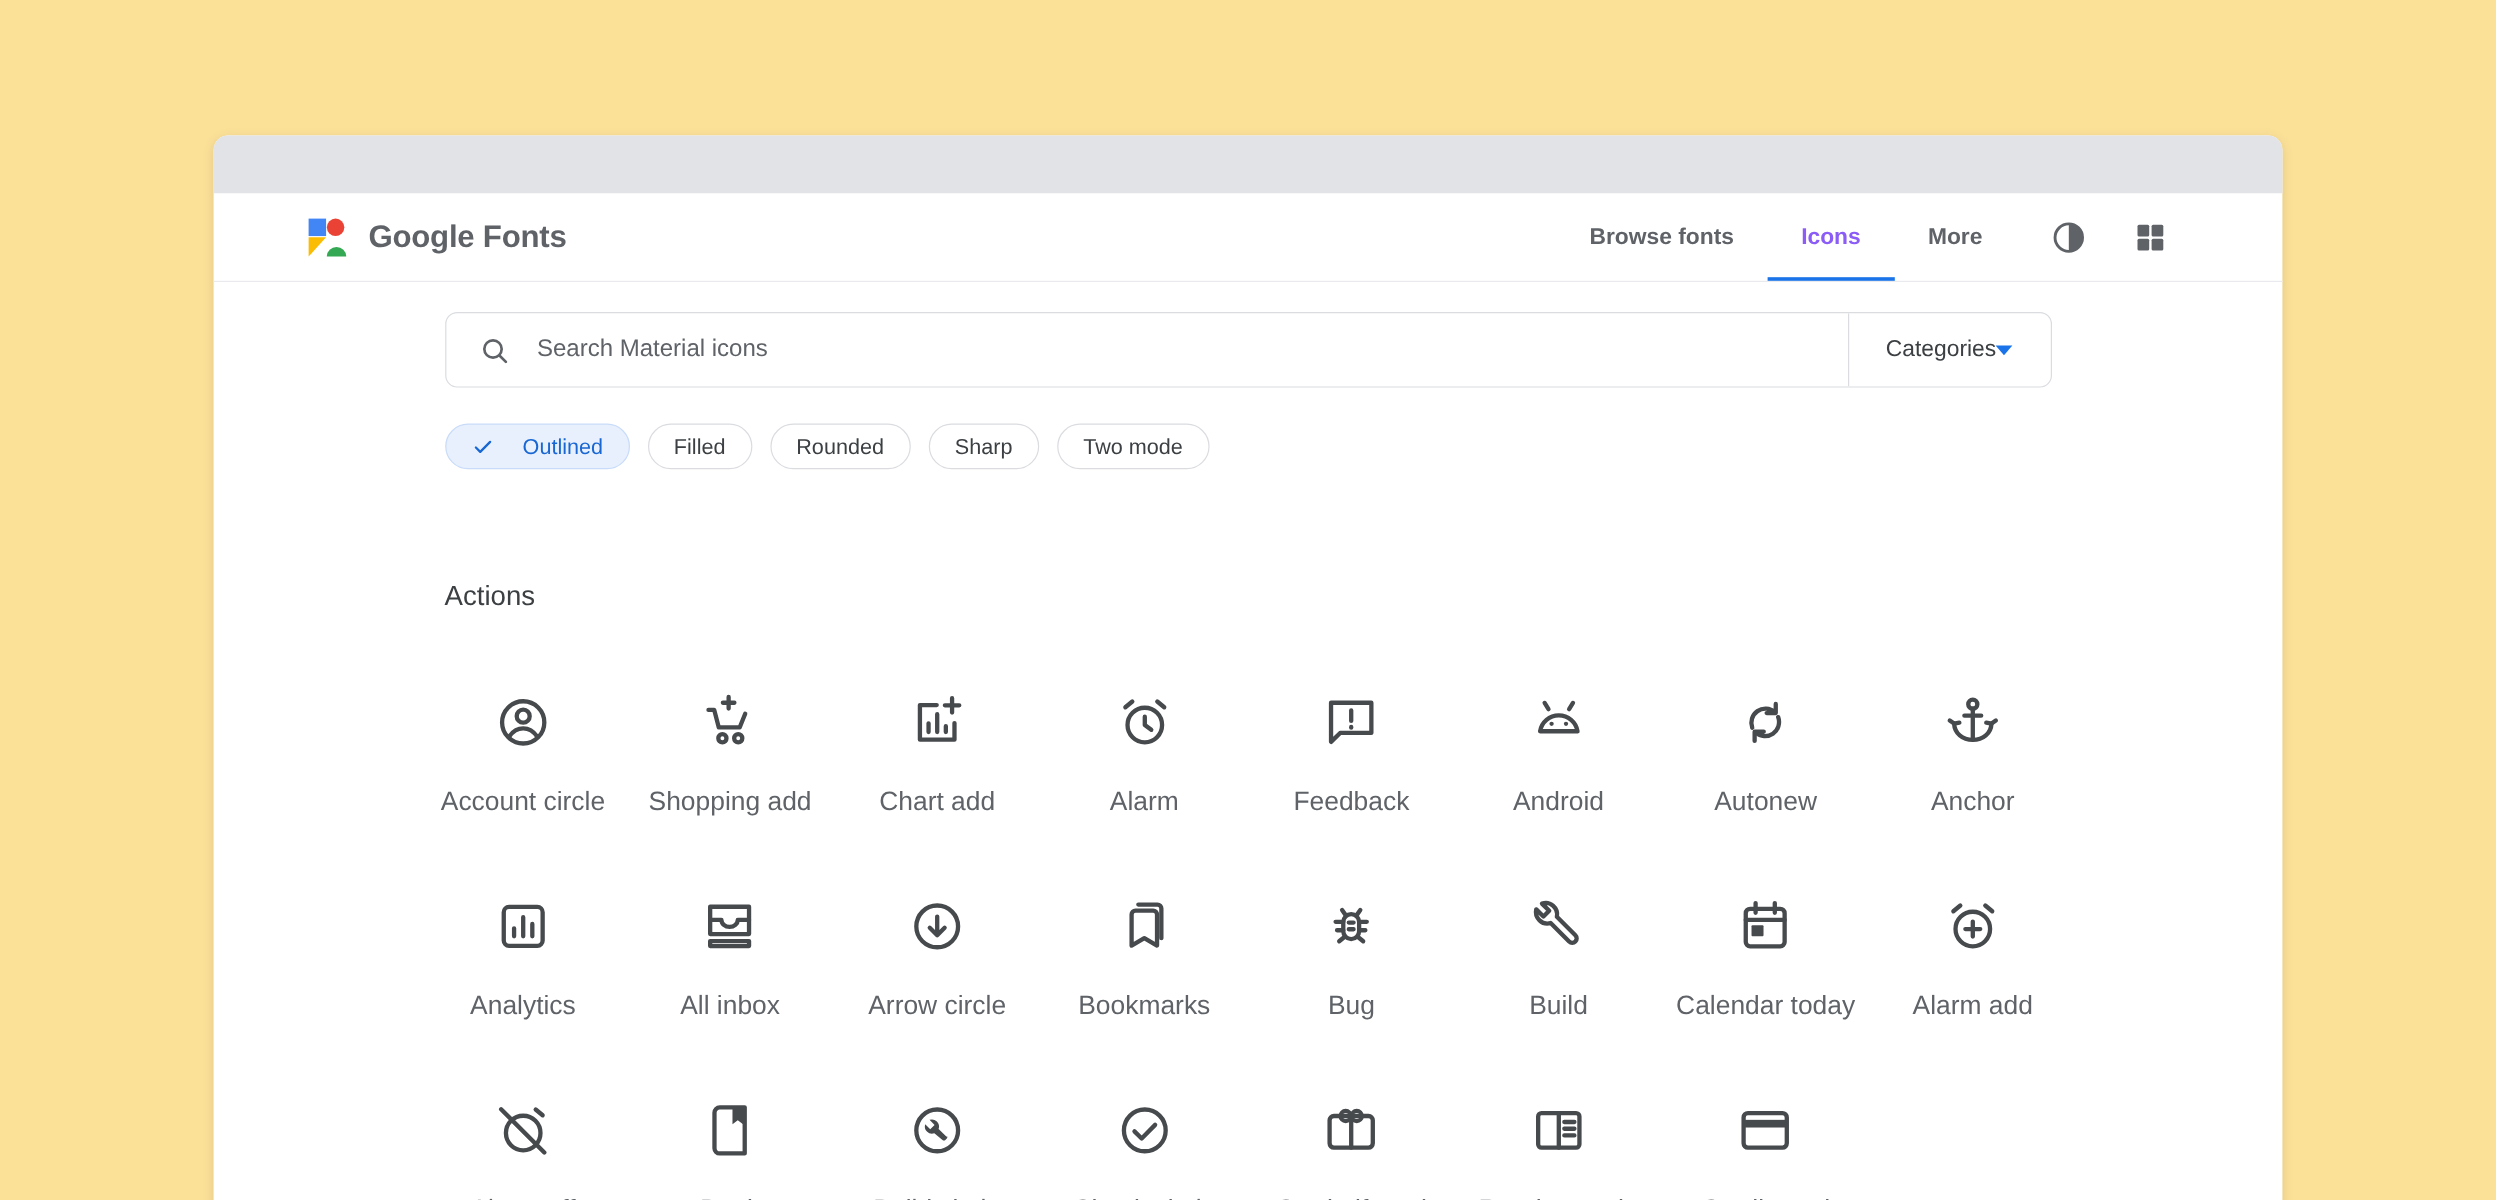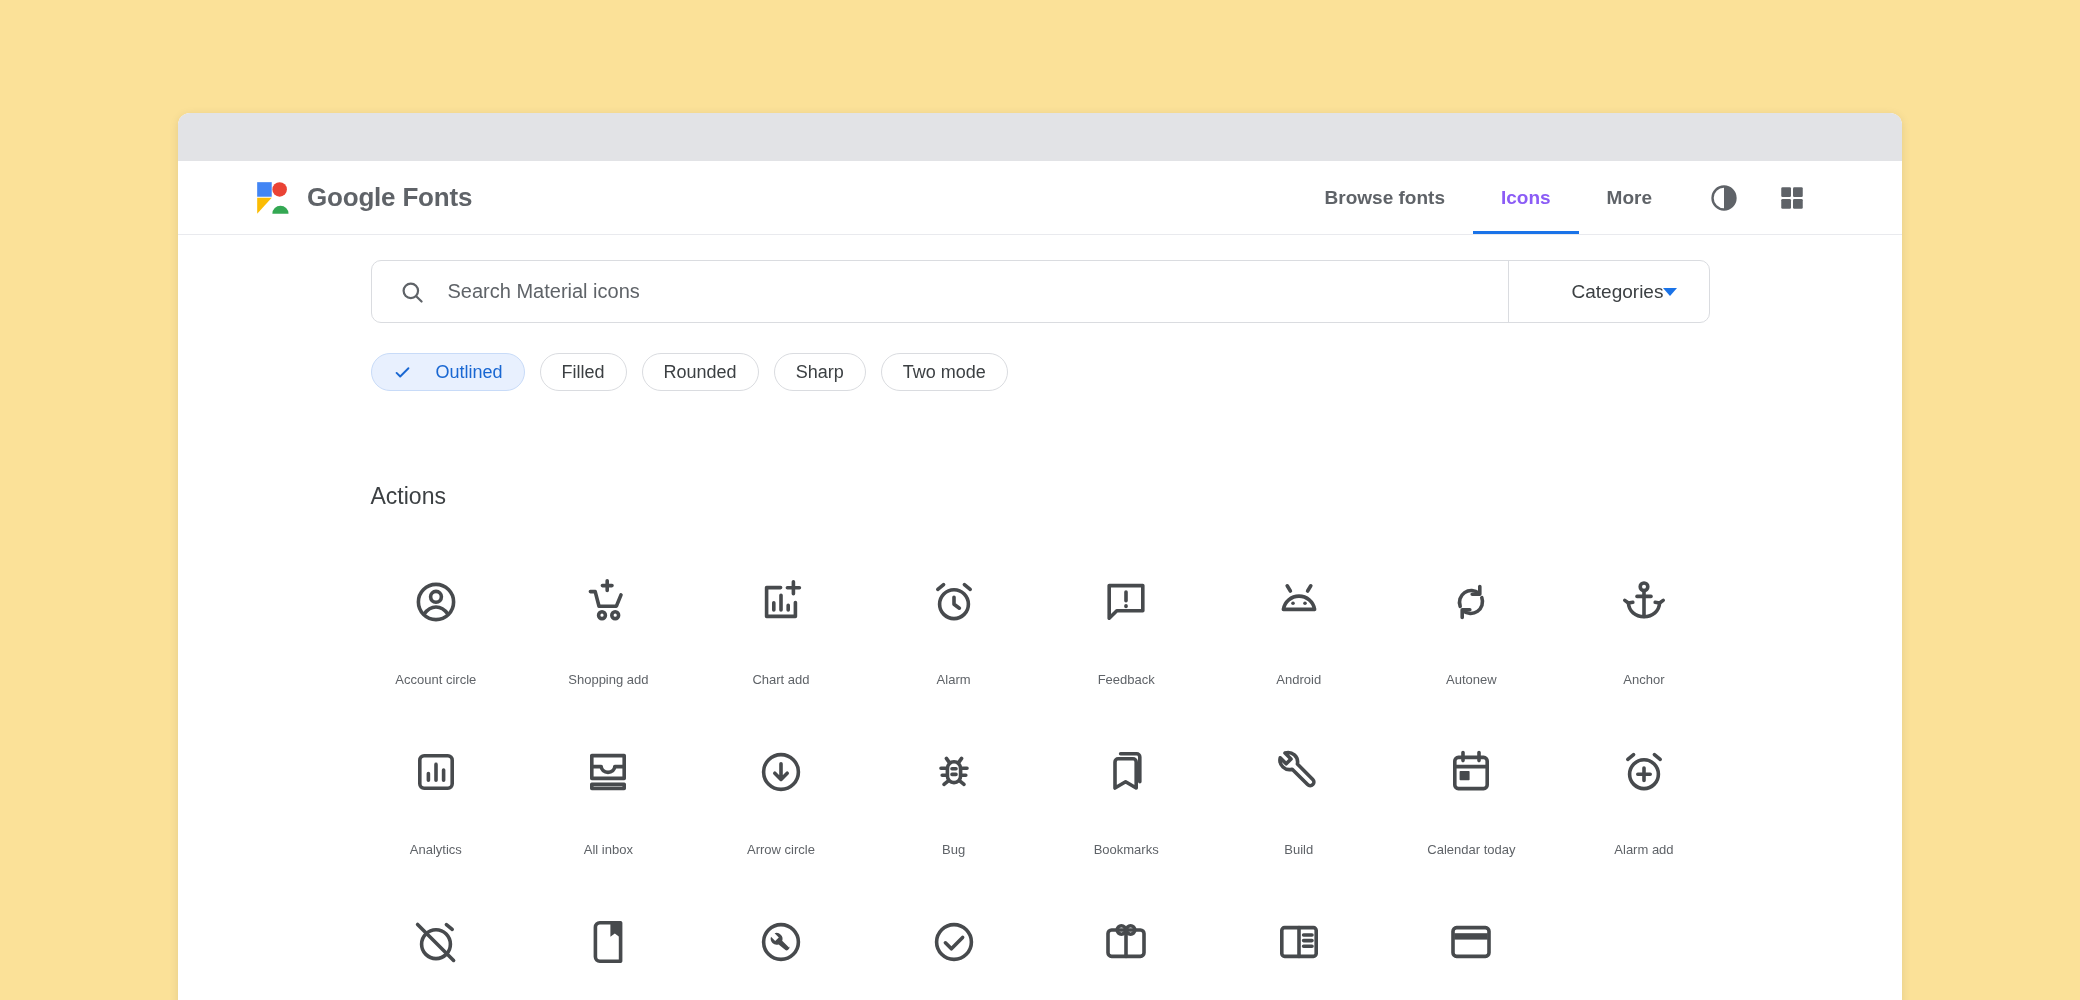--- a/index.html
+++ b/index.html
@@ -38,21 +38,21 @@
   }
   .search-glyph { margin:0 20px 0 26px; display:flex; color:#5f6368; }
   .search-input {
     flex:1; border:none; outline:none; font-size:20px; color:#202124; height:100%;
     font-family:"Liberation Sans", sans-serif; background:transparent;
   }
   .search-input::placeholder { color:#5f6368; opacity:1; }
   .categories-btn {
     width:168px; height:100%; border-left:1px solid #dadce0;
     display:flex; align-items:center; justify-content:center; 
-    font-size:19px; color:#3c4043; cursor:pointer; flex-shrink:0;padding-left:32px;
+    font-size:19px; color:#3c4043; cursor:pointer; flex-shrink:0;
   }
   .caret-down { width:0; height:0; border-left:7px solid transparent; border-right:7px solid transparent; border-top:8px solid #1a73e8; }
 
   .chips { width:1339px; margin:30px auto 0; display:flex; gap:15px; }
   .chip {
     height:38px; padding:0 21px; border:1px solid #dadce0; border-radius:20px;
     display:flex; align-items:center; gap:24px; font-size:18px; color:#3c4043;
     background:#fff; cursor:pointer; box-sizing:border-box; white-space:nowrap;
   }
   .chip.selected { background:#e8f0fe; border-color:#c8dbf8; color:#1967d2; }
@@ -63,21 +63,21 @@
   .icons-grid {
     display:grid; grid-template-columns:repeat(8, 172.6px);
     width:1381px; margin:24px auto 0;
   }
   .icon-cell {
     height:170px; display:flex; flex-direction:column; align-items:center;
     padding-top:44px; box-sizing:border-box; cursor:pointer;
   }
   .glyph { width:48px; height:48px; color:#474a4d; display:flex; }
   .glyph svg { width:48px; height:48px; }
-  .icon-label { margin-top:44px; font-size:13px; color:#5f6368; white-space:nowrap; line-height:20px; }
+  .icon-label { margin-top:32px; font-size:22px; color:#5f6368; white-space:nowrap; line-height:20px; }
 </style>
 </head>
 <body>
 
 <div class="window">
   <div class="chrome"></div>
 
   <div class="appbar">
     <div class="logo">
       <span style="display:flex">
@@ -264,40 +264,40 @@
           <svg viewBox="0 0 24 24" fill="none" stroke="currentColor" stroke-width="1.8" stroke-linecap="round" stroke-linejoin="round">
             <circle cx="12" cy="12" r="8.7"></circle>
             <path d="M12 7.9v7.6M8.9 12.6l3.1 3.1 3.1-3.1"></path>
           </svg>
         </span>
         <span class="icon-label">Arrow circle</span>
       </div>
       <div class="icon-cell">
         <span class="glyph">
           <svg viewBox="0 0 24 24" fill="none" stroke="currentColor" stroke-width="1.8" stroke-linecap="round" stroke-linejoin="round">
+            <path d="M6.5 7c0-.9.7-1.6 1.6-1.6h7.4c.9 0 1.6.7 1.6 1.6v13l-5.3-3.1-5.3 3.1z"></path>
+            <path d="M9.3 2.9h8c.9 0 1.6.7 1.6 1.6v12.4"></path>
+          </svg>
+        </span>
+        <span class="icon-label">Bookmarks</span>
+      </div>
+      <div class="icon-cell">
+        <span class="glyph">
+          <svg viewBox="0 0 24 24" fill="none" stroke="currentColor" stroke-width="1.8" stroke-linecap="round" stroke-linejoin="round">
             <rect x="8.7" y="6.9" width="6.6" height="10.4" rx="3.3"></rect>
             <path d="M9.7 7.3L8.2 5.2M14.3 7.3l1.5-2.1"></path>
             <path d="M8.7 10.1H5.5M8.7 13.6H6.1M15.3 10.1h3.2M15.3 13.6h2.6M9.3 16.3l-2.3 1.9M14.7 16.3l2.3 1.9"></path>
             <path d="M11 10.4h2M11 13.2h2"></path>
           </svg>
         </span>
         <span class="icon-label">Bug</span>
       </div>
       <div class="icon-cell">
         <span class="glyph">
           <svg viewBox="0 0 24 24" fill="none" stroke="currentColor" stroke-width="1.8" stroke-linecap="round" stroke-linejoin="round">
-            <path d="M6.5 7c0-.9.7-1.6 1.6-1.6h7.4c.9 0 1.6.7 1.6 1.6v13l-5.3-3.1-5.3 3.1z"></path>
-            <path d="M9.3 2.9h8c.9 0 1.6.7 1.6 1.6v12.4"></path>
-          </svg>
-        </span>
-        <span class="icon-label">Bookmarks</span>
-      </div>
-      <div class="icon-cell">
-        <span class="glyph">
-          <svg viewBox="0 0 24 24" fill="none" stroke="currentColor" stroke-width="1.8" stroke-linecap="round" stroke-linejoin="round">
             <path d="M11.2 8L18.9 15.7a1.8 1.8 0 0 1-2.6 2.6L8.6 10.6A4.8 4.8 0 0 1 2.6 4.9l3 3L8 5.5l-3-3a4.8 4.8 0 0 1 6.2 5.5z"></path>
           </svg>
         </span>
         <span class="icon-label">Build</span>
       </div>
       <div class="icon-cell">
         <span class="glyph">
           <svg viewBox="0 0 24 24" fill="none" stroke="currentColor" stroke-width="1.8" stroke-linecap="round" stroke-linejoin="round">
             <rect x="3.9" y="4.7" width="16.2" height="15.6" rx="1.8"></rect>
             <path d="M8 2.3v4M16 2.3v4M3.9 9.3h16.2"></path>

